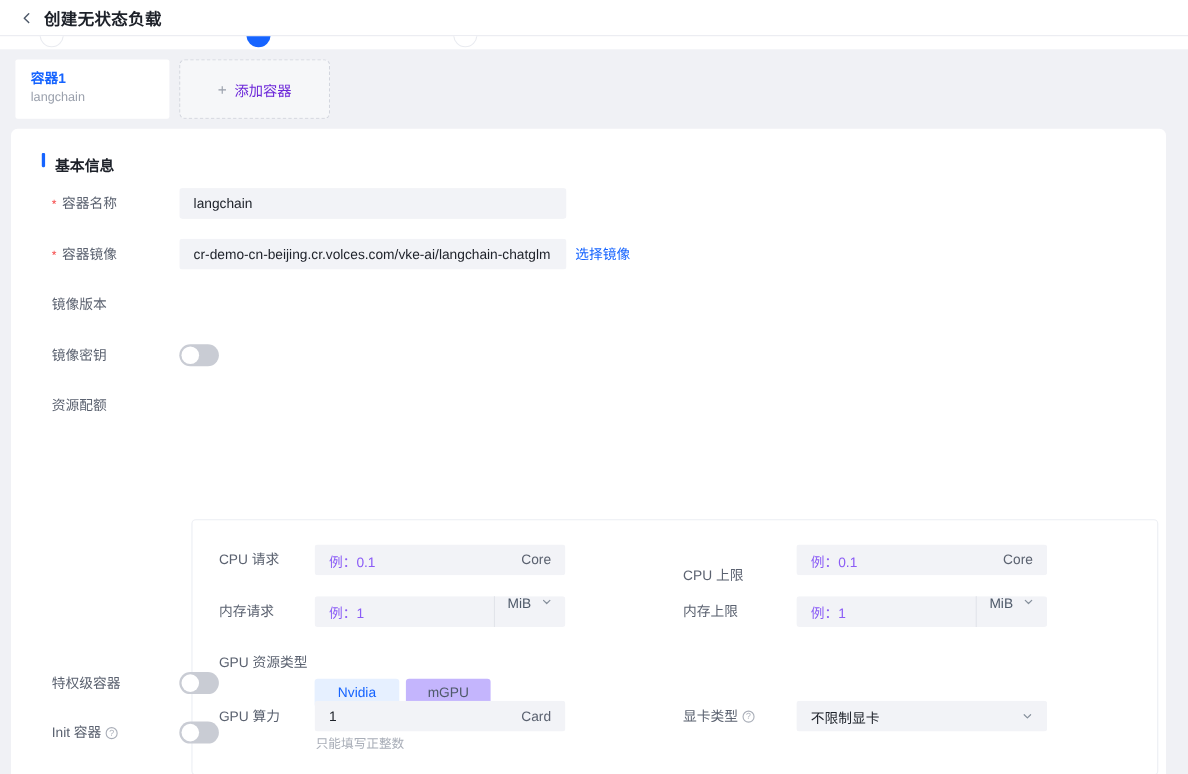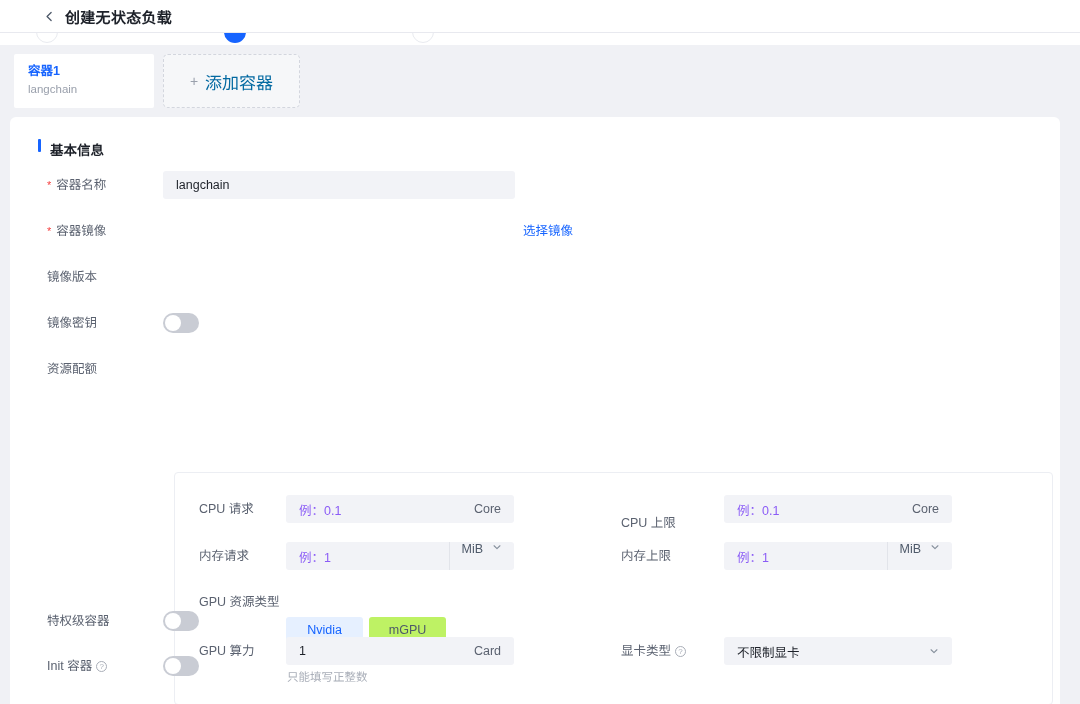--- a/index.html
+++ b/index.html
@@ -12,21 +12,21 @@
     font-family: "Liberation Sans", "DejaVu Sans", sans-serif;
     -webkit-font-smoothing: antialiased;
   }
   .page { position: relative; width: 1080px; height: 704px; background: #f0f1f5; }
 
   
   .topbar {
     position: absolute; left: 0; top: 0; width: 1080px; height: 33px;
     background: #ffffff;
     border-bottom: 1px solid #e8e9ef;
-    display: flex; align-items: center; padding-left: 25px;
+    display: flex; align-items: center;
   }
   .back-chevron {
     width: 16px; height: 16px; margin-left: 16px;
     display: flex; align-items: center; justify-content: center;
     cursor: pointer;
   }
   .back-chevron svg { display: block; }
   .topbar-title {
     margin-left: 8px;
     font-size: 15px; font-weight: 700; color: #1d2129;
@@ -64,21 +64,21 @@
   .add-container {
     position: absolute; left: 163px; top: 9px; width: 137px; height: 54px;
     border: 1px dashed #d3d6de; border-radius: 5px;
     background: #f6f7f9;
     display: flex; align-items: center; justify-content: center;
     gap: 7px; cursor: pointer;
   }
   .add-container .plus {
     font-size: 14px; color: #9aa0ac; line-height: 1; font-weight: 400;
   }
-  .add-container .ac-label { font-size: 17px; color: #0369a1; }
+  .add-container .ac-label { font-size: 13px; color: #6d28d9; }
 
   
   .card {
     position: absolute; left: 10px; top: 117px; width: 1050px; height: 587px;
     background: #ffffff; border-radius: 6px 6px 0 0;
   }
 
   .section-head {
     position: absolute; left: 28px; top: 22px;
     display: flex; align-items: flex-start; gap: 9px;
@@ -142,21 +142,21 @@
   }
 
   
   .seg { position: absolute; display: flex; gap: 6px; margin-top: 28px; }
   .seg .opt {
     width: 77px; height: 26px; border-radius: 3px;
     display: flex; align-items: center; justify-content: center;
     font-size: 12.5px; cursor: pointer;
   }
   .seg .opt.on  { background: #e6f0ff; color: #1664ff; }
-  .seg .opt.off { background: #bef264; color: #4e5969; }
+  .seg .opt.off { background: #c4b5fd; color: #4e5969; }
 
   .hint {
     position: absolute; font-size: 11.5px; color: #a9aeb8; line-height: 16px;
   }
 </style>
 </head>
 <body>
 
 <div class="page">
 
@@ -195,20 +195,23 @@
 
     <div class="lbl" style="left:37px; top:54px;">
       <span class="req">*</span><span>容器名称</span>
     </div>
     <div class="field" style="left:153px; top:54px; width:352px;">
       <span class="val">langchain</span>
     </div>
 
     <div class="lbl" style="left:37px; top:100px;">
       <span class="req">*</span><span>容器镜像</span>
+    </div>
+    <div class="field" style="left:153px; top:100px; width:352px;">
+      <span class="val">cr-demo-cn-beijing.cr.volces.com/vke-ai/langchain-chatglm</span>
     </div>
     <div class="link" style="left:513px; top:100px;">选择镜像</div>
 
     <div class="lbl" style="left:37px; top:146px;">镜像版本</div>
 
     <div class="lbl" style="left:37px; top:192px;">镜像密钥</div>
     <div class="toggle" style="left:153px; top:196px;">
       <span class="knob"></span>
     </div>
 

